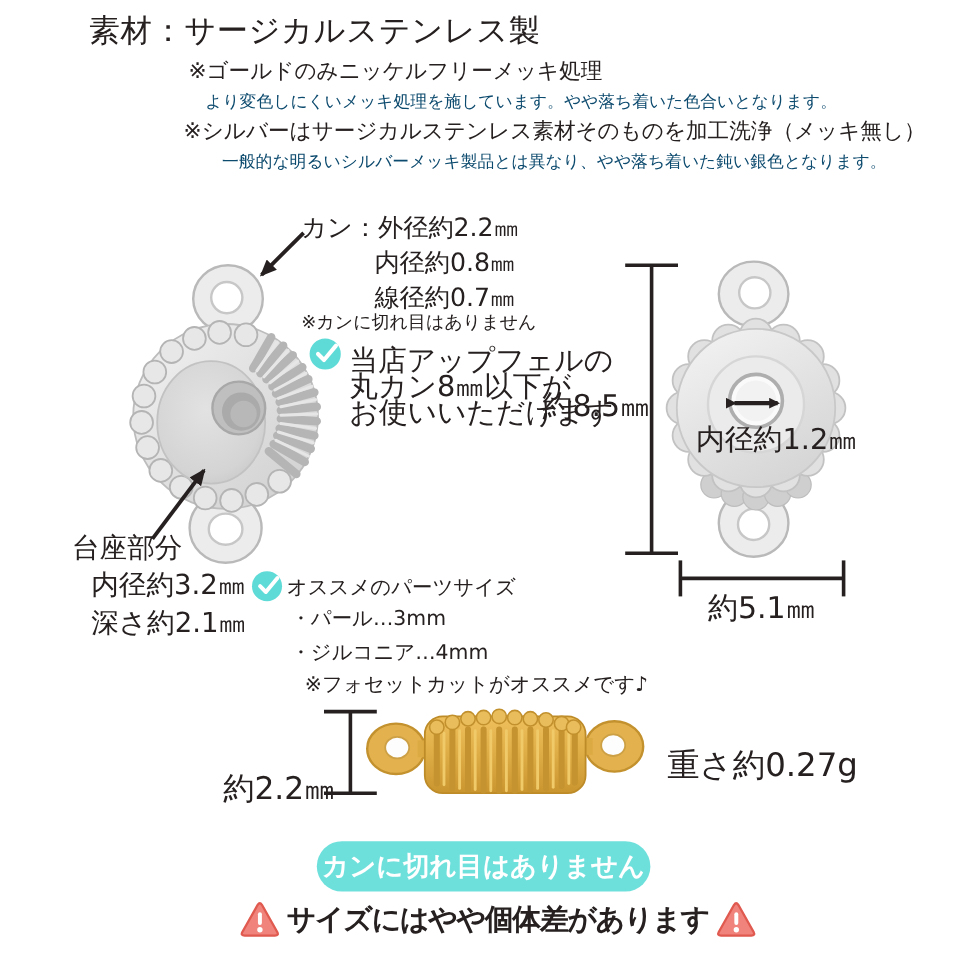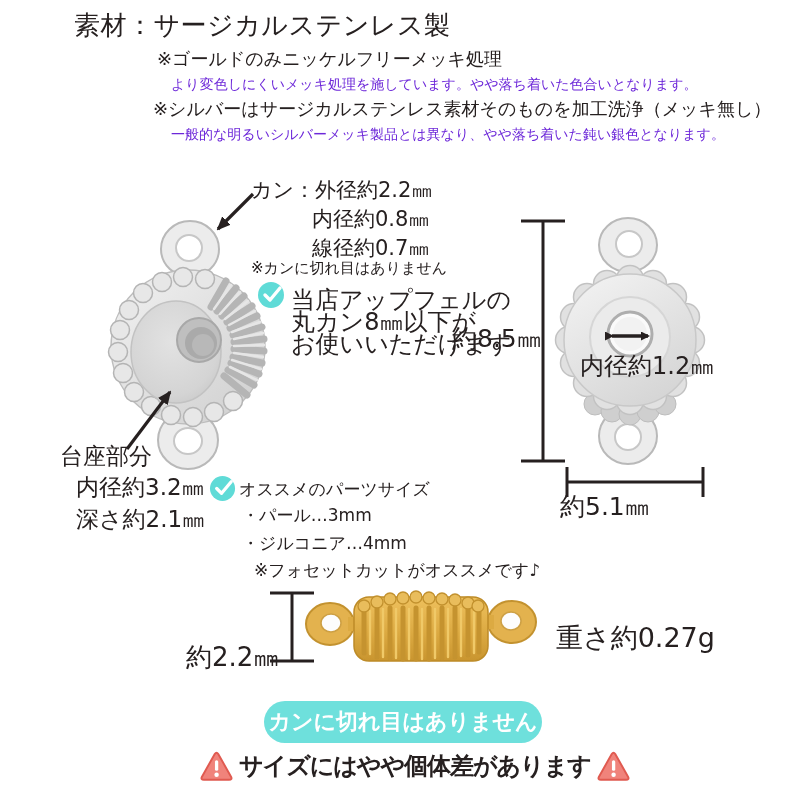--- a/index.html
+++ b/index.html
@@ -3,21 +3,21 @@
 <meta charset="utf-8">
 <style>
   html,body{margin:0;padding:0;}
   body{
     width:800px;height:800px;position:relative;background:#ffffff;
     font-family:"DejaVu Sans","Liberation Sans",sans-serif;
     color:#262020;overflow:hidden;
   }
   .abs{position:absolute;white-space:nowrap;}
   .b{font-weight:400;}
-  .red{color:#6d28d9;}
+  .red{color:#0c4a6e;}
   .title{font-size:26px;letter-spacing:0.5px;}
   .note{font-size:18px;}
   .detail{font-size:14px;}
   .kan{font-size:21px;}
   .kan-note{font-size:15px;}
   .tip{font-size:24px;}
   .tip2{font-size:17px;}
   .base{font-size:23px;}
   .dim{font-size:25px;}
   .dim-sm{font-size:24px;}
@@ -38,21 +38,21 @@
   .check-icon{position:absolute;z-index:3;}
   svg{display:block;}
 </style>
 </head>
 <body>
 
 <div class="abs layer-txt title b" style="left:74px;top:8px;">素材：サージカルステンレス製</div>
 <div class="abs layer-txt note b" style="left:157px;top:47px;">※ゴールドのみニッケルフリーメッキ処理</div>
 <div class="abs layer-txt detail b red" style="left:171px;top:76px;">より変色しにくいメッキ処理を施しています。やや落ち着いた色合いとなります。</div>
 <div class="abs layer-txt note b" style="left:153px;top:97px;">※シルバーはサージカルステンレス素材そのものを加工洗浄（メッキ無し）</div>
-<div class="abs layer-txt detail b red" style="left:171px;top:126px;">一般的な明るいシルバーメッキ製品とは異なり、やや落ち着いた鈍い銀色となります。</div>
+<div class="abs layer-txt detail b red" style="left:185px;top:126px;">一般的な明るいシルバーメッキ製品とは異なり、やや落ち着いた鈍い銀色となります。</div>
 
 <div class="abs layer-txt kan b" style="left:251px;top:176px;">カン：外径約2.2㎜</div>
 <div class="abs layer-txt kan b" style="left:312px;top:205px;">内径約0.8㎜</div>
 <div class="abs layer-txt kan b" style="left:312px;top:234px;">線径約0.7㎜</div>
 <div class="abs layer-txt kan-note b" style="left:251px;top:259px;">※カンに切れ目はありません</div>
 
 <div class="check-icon" style="left:257px;top:281px;">
   <svg width="29" height="28" viewBox="0 0 29 28">
     <circle cx="14" cy="14" r="13" fill="#5fdbd7"></circle>
     <polyline points="8,14 13,19 23,7" fill="none" stroke="#ffffff" stroke-width="3.4" stroke-linecap="round" stroke-linejoin="round"></polyline>
@@ -245,21 +245,21 @@
     <line x1="292" y1="593" x2="292" y2="661"></line>
     <line x1="270" y1="661" x2="314" y2="661"></line>
   </g>
 
   <line x1="612" y1="336" x2="648" y2="336" stroke="#262020" stroke-width="3.6" marker-start="url(#arr)" marker-end="url(#arr)"></line>
 </svg>
 </div>
 
 <div class="abs layer-txt dim b" style="left:452px;top:322px;">約8.5㎜</div>
 <div class="abs layer-txt dim-sm b" style="left:580px;top:350px;">内径約1.2㎜</div>
-<div class="abs layer-txt dim b" style="left:560px;top:490px;">約5.1㎜</div>
+<div class="abs layer-txt dim b" style="left:590px;top:490px;">約5.1㎜</div>
 <div class="abs layer-txt dim-th b" style="left:186px;top:608px;">約2.2㎜</div>
 <div class="abs layer-txt weight b" style="left:556px;top:620px;">重さ約0.27g</div>
 
 <div class="abs layer-fig" style="left:300px;top:583px;">
 <svg width="240" height="85" viewBox="0 0 240 85">
   <defs>
     <linearGradient id="goldg" x1="0" y1="0" x2="0" y2="1">
       <stop offset="0%" stop-color="#eec05d"></stop>
           <stop offset="55%" stop-color="#dcaa42"></stop>
           <stop offset="100%" stop-color="#c9952f"></stop>

